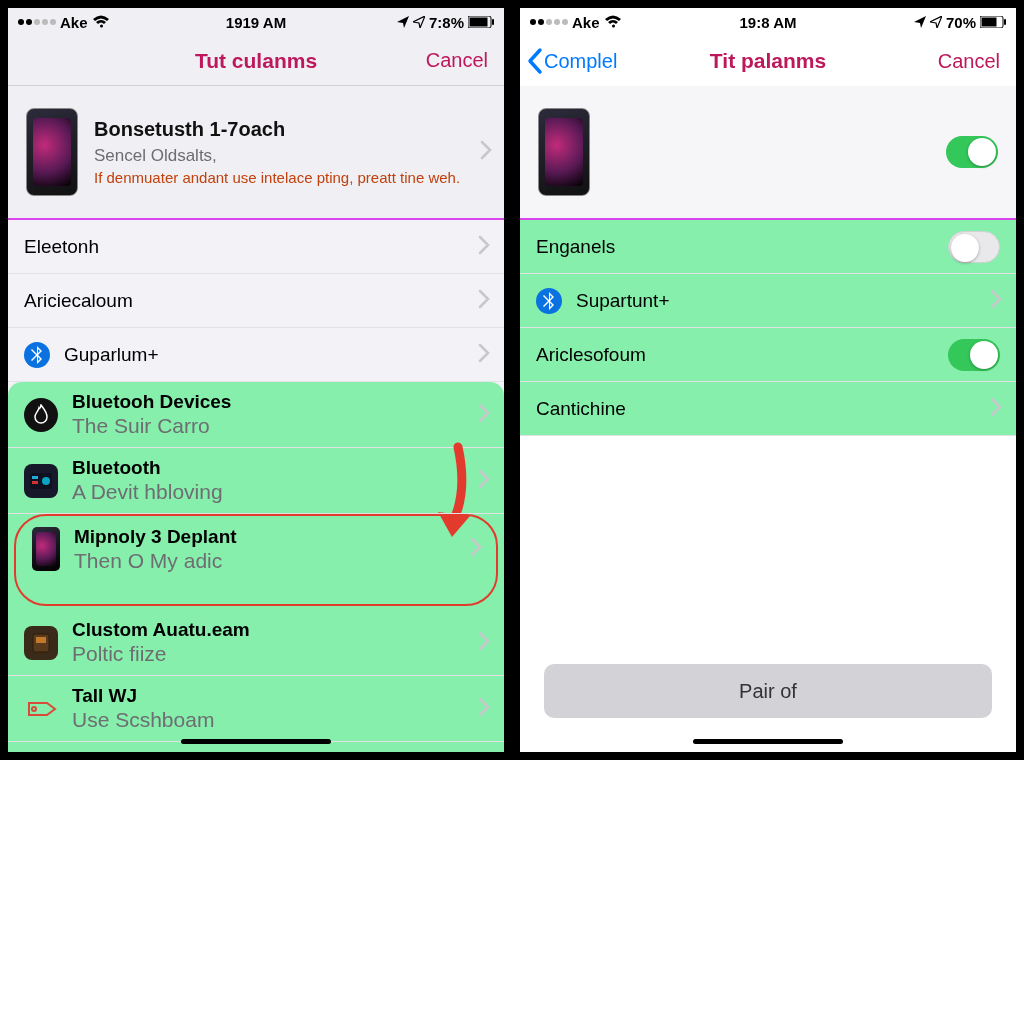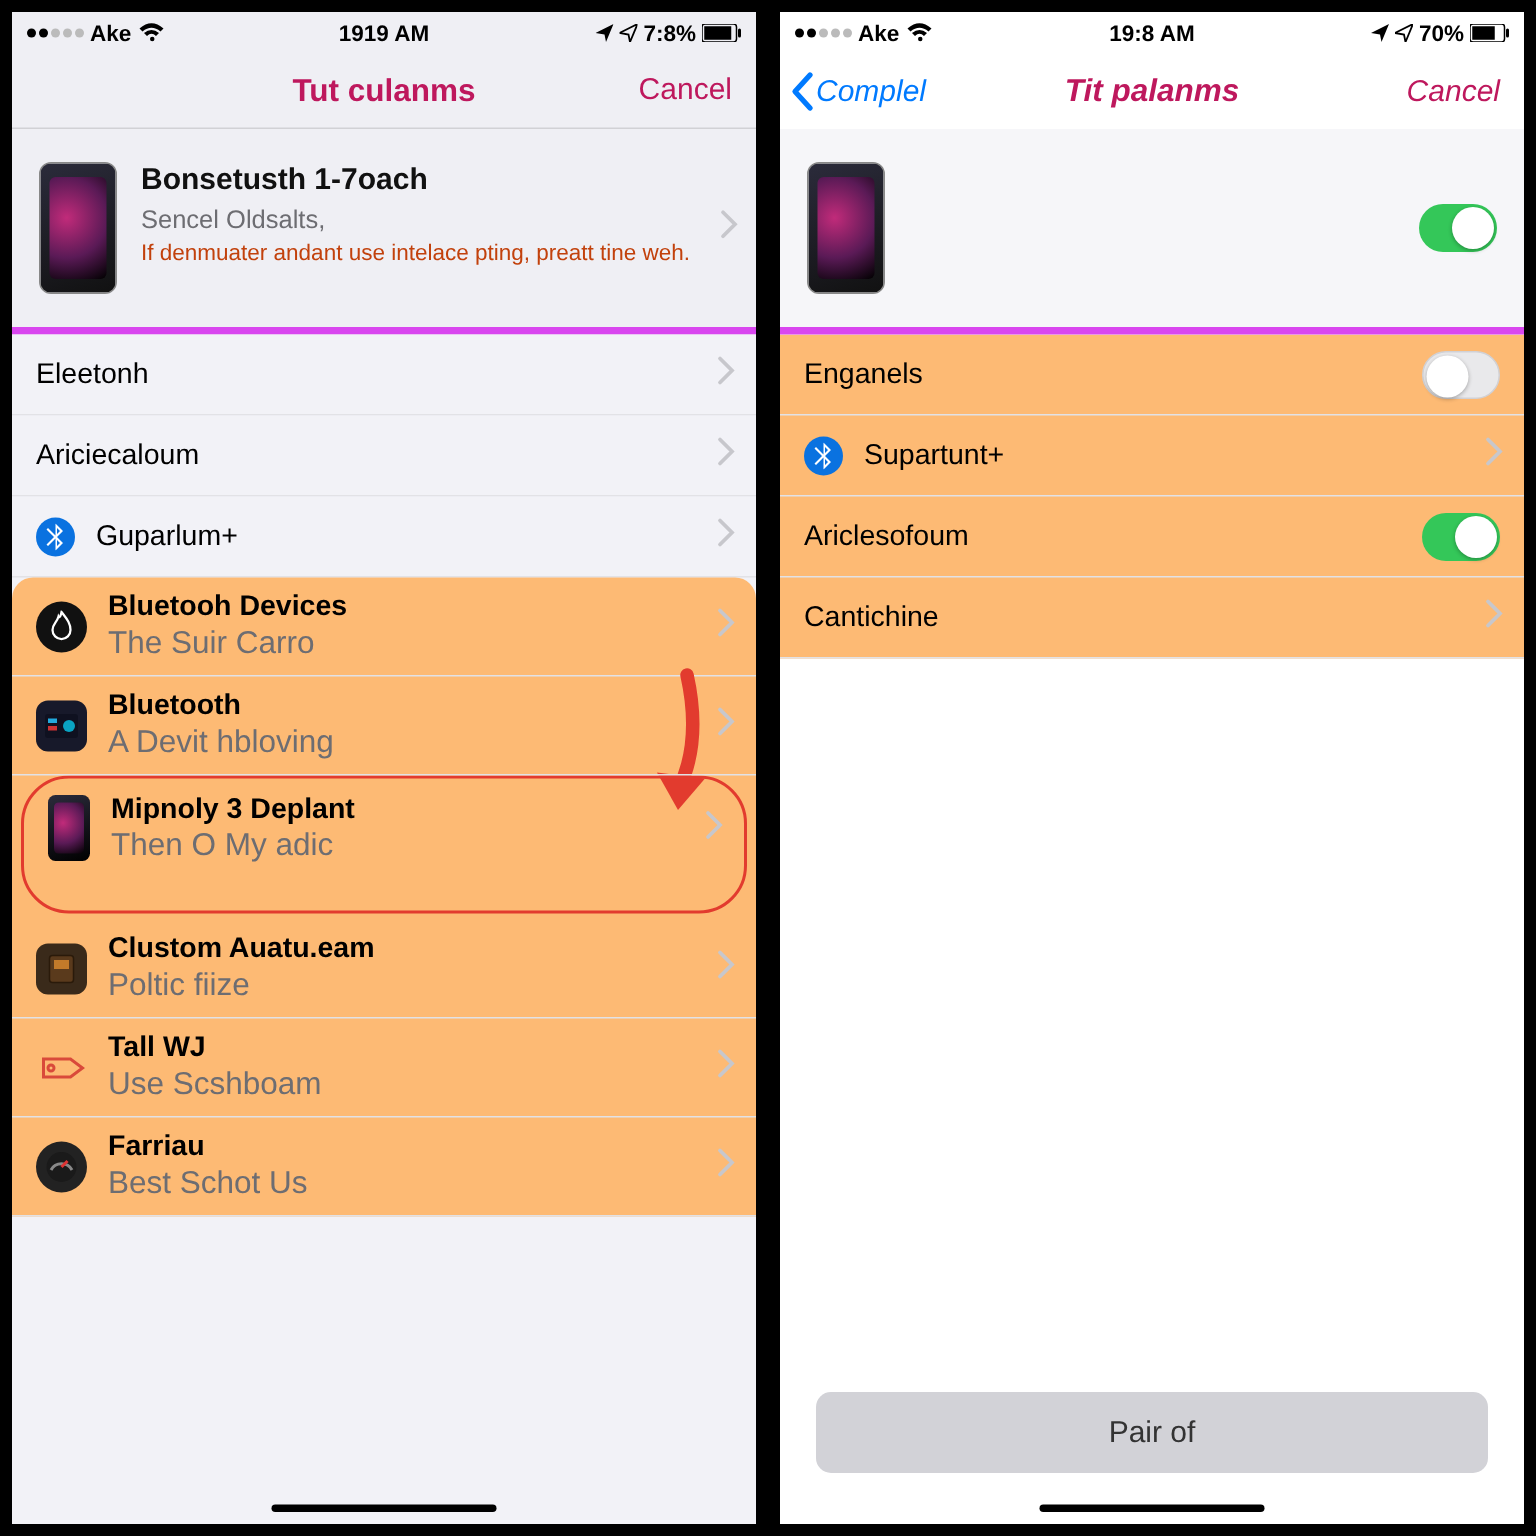--- a/index.html
+++ b/index.html
@@ -1,42 +1,42 @@
 <!DOCTYPE html>
 <html><head>
 <meta charset="utf-8">
 <style>
   * { box-sizing: border-box; margin: 0; padding: 0; }
   html, body { width: 1024px; height: 1024px; font-family: -apple-system, "Helvetica Neue", Helvetica, Arial, sans-serif; background:#fff; }
   .wrap { display:flex; width:1024px; height:1024px; }
-  .phone { width:512px; height:1024px; border:8px solid #000; position:relative; background:#f2f2f7; overflow:hidden; }
+  .phone { width:512px; height:760px; border:8px solid #000; position:relative; background:#f2f2f7; overflow:hidden; }
   
   .status { height:28px; display:flex; align-items:center; justify-content:space-between; padding:0 10px; font-size:15px; font-weight:600; color:#000; background:transparent; }
   .status .left, .status .right { display:flex; align-items:center; gap:4px; }
   .status .dots { display:flex; gap:2px; }
   .status .dot { width:6px; height:6px; border-radius:50%; background:#000; }
   .status .dot.dim { background:#bbb; }
   .status svg { display:block; }
   .status .center { position:absolute; left:50%; transform:translateX(-50%); }
   
   .navbar { height:50px; display:flex; align-items:center; justify-content:center; position:relative; border-bottom:1px solid #d1d1d5; }
   .nav-title { font-size:21px; font-weight:600; color:#be185d;text-align:right; }
   .nav-right { position:absolute; right:16px; color:#be185d; font-size:20px; }
   .nav-left { position:absolute; left:6px; color:#007aff; font-size:20px; display:flex; align-items:center; }
   .nav-left svg { width:18px; height:28px; }
   
-  .header-card { padding:22px 18px; display:flex; align-items:flex-start; gap:16px; border-bottom:5px solid #d946ef; position:relative; }
+  .header-card { padding:22px 18px; display:flex; align-items:center; gap:16px; border-bottom:2px solid #d946ef; position:relative; }
   .header-card .thumb { width:52px; height:88px; border-radius:8px; background:linear-gradient(160deg,#2b2b3b 0%,#111 100%); border:1px solid #888; display:flex; align-items:center; justify-content:center; flex-shrink:0; }
   .header-card .thumb-inner { width:38px; height:68px; border-radius:4px; background:radial-gradient(circle at 30% 40%, #c12b7a 0%, #5a1a56 55%, #000 100%); }
   .header-card .txt h2 { font-size:20px; font-weight:700; color:#111; line-height:1.2; margin-bottom:4px; }
   .header-card .txt .sub { font-size:17px; color:#6d6d72; line-height:1.25; }
   .header-card .txt .desc { font-size:15px; color:#c2410c; line-height:1.3; margin-top:2px; }
   .header-card .chev { position:absolute; right:12px; top:50%; transform:translateY(-50%); color:#c7c7cc; }
   
-  .list { background:#fdba74; }
+  .list { background:#86efac; }
   .row { min-height:54px; display:flex; align-items:center; padding:0 16px; border-bottom:1px solid #e2e2e6; position:relative; gap:14px; }
   .row.dim { background:#f2f2f7; }
   .row .icon-slot { width:34px; height:34px; border-radius:8px; display:flex; align-items:center; justify-content:center; flex-shrink:0; }
   .row .icon-bt { width:26px; height:26px; border-radius:50%; background:#0a72e0; display:flex; align-items:center; justify-content:center; flex-shrink:0; }
   .row .label { font-size:19px; color:#000; }
   .row .sub { font-size:21px; color:#6d6d72; margin-top:1px; }
   .row .txtcol { display:flex; flex-direction:column; justify-content:center; }
   .row .title { font-size:19px; font-weight:600; color:#000; }
   .row .chev { position:absolute; right:14px; color:#c7c7cc; }
   .row .toggle { position:absolute; right:16px; }
@@ -284,21 +284,21 @@
         <span>70%</span>
         <span>
             <svg width="26" height="12" viewBox="0 0 26 12">
               <rect x="0" y="0" width="23" height="12" rx="2" fill="none" stroke="#000" stroke-width="1"></rect>
               <rect x="1.5" y="1.5" width="15" height="9" fill="#000"></rect>
               <rect x="24" y="3" width="2" height="6" rx="1" fill="#000"></rect>
             </svg>
           </span>
       </div>
     </div>
-    <div class="navbar" style="border-bottom:none;font-style:italic;">
+    <div class="navbar" style="border-bottom:none;">
       <div class="nav-left">
         <svg viewBox="0 0 18 28">
             <path d="M14 3 L4 14 L14 25" fill="none" stroke="#007aff" stroke-width="3.5" stroke-linecap="round" stroke-linejoin="round"></path>
           </svg>
         <span>Complel</span>
       </div>
       <div class="nav-title">Tit palanms</div>
       <div class="nav-right">Cancel</div>
     </div>
     <div class="header-card" style="background:#f6f6f9;">

